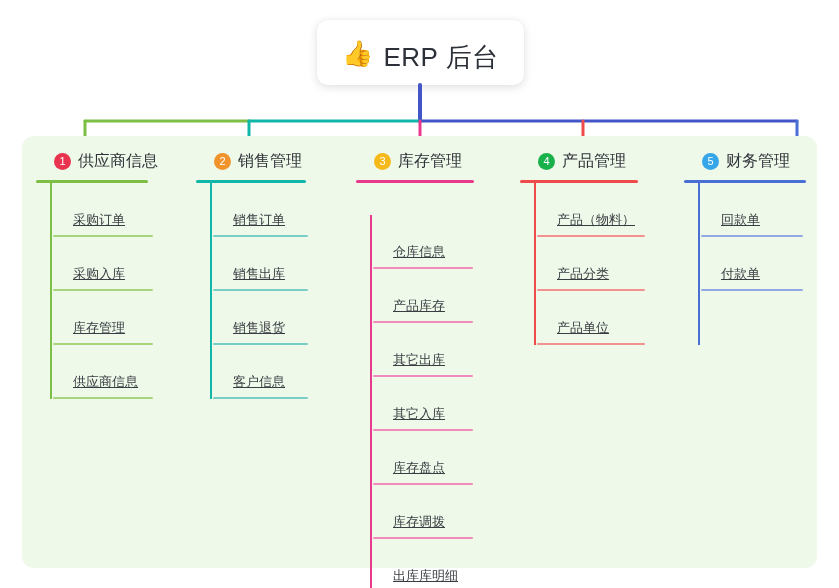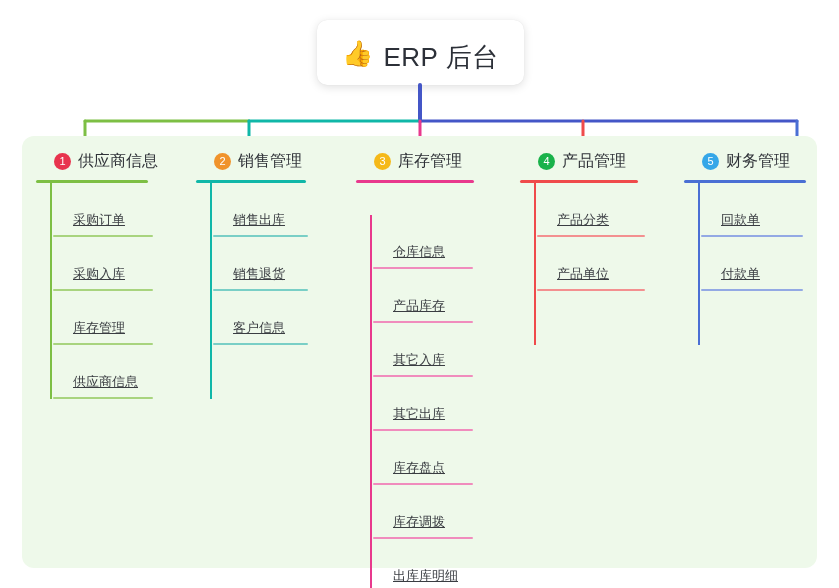--- a/index.html
+++ b/index.html
@@ -177,20 +177,24 @@
       </div>
       <div class="col" style="left: 196px; top: 148px; width: 110px;">
         <div class="col-head">
           <span class="badge" style="background: rgb(240, 147, 43);">2</span>
           <span class="col-title">销售管理</span>
         </div>
         <div class="head-rule" style="width: 110px; background: rgb(16, 183, 168);"></div>
         <div class="branch" style="color: rgb(16, 183, 168);">
           <div class="spine" style="height: 216px;"></div>
           <div class="leaf">
+            <span class="leaf-text">销售订单</span>
+            <div class="leaf-rule" style="width: 95px; background: rgb(121, 207, 198);"></div>
+          </div>
+          <div class="leaf">
             <span class="leaf-text">销售出库</span>
             <div class="leaf-rule" style="width: 95px; background: rgb(121, 207, 198);"></div>
           </div>
           <div class="leaf">
             <span class="leaf-text">销售退货</span>
             <div class="leaf-rule" style="width: 95px; background: rgb(121, 207, 198);"></div>
           </div>
           <div class="leaf">
             <span class="leaf-text">客户信息</span>
             <div class="leaf-rule" style="width: 95px; background: rgb(121, 207, 198);"></div>
@@ -207,25 +211,25 @@
           <div class="spine" style="height: 378px;"></div>
           <div class="leaf">
             <span class="leaf-text">仓库信息</span>
             <div class="leaf-rule" style="width: 100px; background: rgb(240, 140, 189);"></div>
           </div>
           <div class="leaf">
             <span class="leaf-text">产品库存</span>
             <div class="leaf-rule" style="width: 100px; background: rgb(240, 140, 189);"></div>
           </div>
           <div class="leaf">
+            <span class="leaf-text">其它出库</span>
+            <div class="leaf-rule" style="width: 100px; background: rgb(240, 140, 189);"></div>
+          </div>
+          <div class="leaf">
             <span class="leaf-text">其它入库</span>
-            <div class="leaf-rule" style="width: 100px; background: rgb(240, 140, 189);"></div>
-          </div>
-          <div class="leaf">
-            <span class="leaf-text">其它出库</span>
             <div class="leaf-rule" style="width: 100px; background: rgb(240, 140, 189);"></div>
           </div>
           <div class="leaf">
             <span class="leaf-text">库存盘点</span>
             <div class="leaf-rule" style="width: 100px; background: rgb(240, 140, 189);"></div>
           </div>
           <div class="leaf">
             <span class="leaf-text">库存调拨</span>
             <div class="leaf-rule" style="width: 100px; background: rgb(240, 140, 189);"></div>
           </div>
@@ -237,20 +241,24 @@
       </div>
       <div class="col" style="left: 520px; top: 148px; width: 118px;">
         <div class="col-head">
           <span class="badge" style="background: rgb(25, 178, 74);">4</span>
           <span class="col-title">产品管理</span>
         </div>
         <div class="head-rule" style="width: 118px; background: rgb(239, 75, 75);"></div>
         <div class="branch" style="color: rgb(239, 75, 75);">
           <div class="spine" style="height: 162px;"></div>
           <div class="leaf">
+            <span class="leaf-text">产品（物料）</span>
+            <div class="leaf-rule" style="width: 108px; background: rgb(243, 144, 144);"></div>
+          </div>
+          <div class="leaf">
             <span class="leaf-text">产品分类</span>
             <div class="leaf-rule" style="width: 108px; background: rgb(243, 144, 144);"></div>
           </div>
           <div class="leaf">
             <span class="leaf-text">产品单位</span>
             <div class="leaf-rule" style="width: 108px; background: rgb(243, 144, 144);"></div>
           </div>
         </div>
       </div>
       <div class="col" style="left: 684px; top: 148px; width: 120px;">

